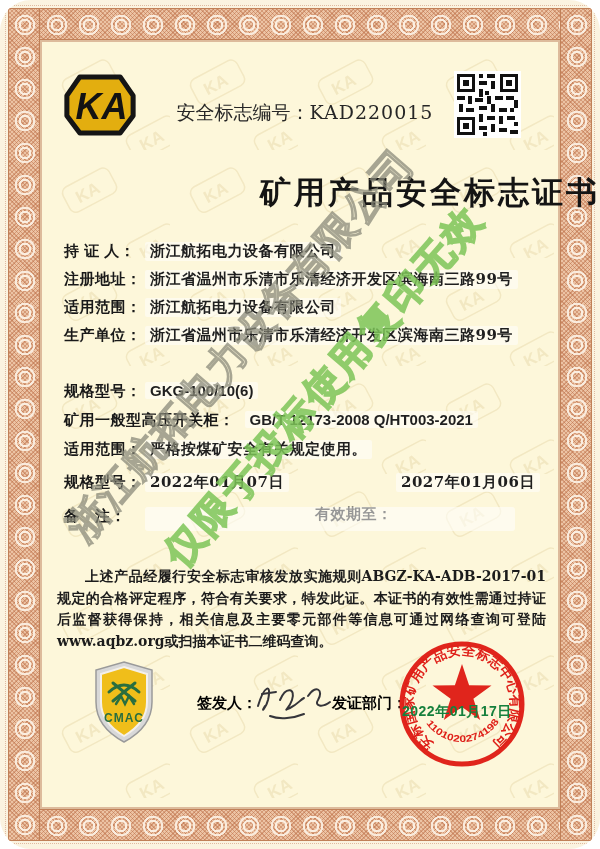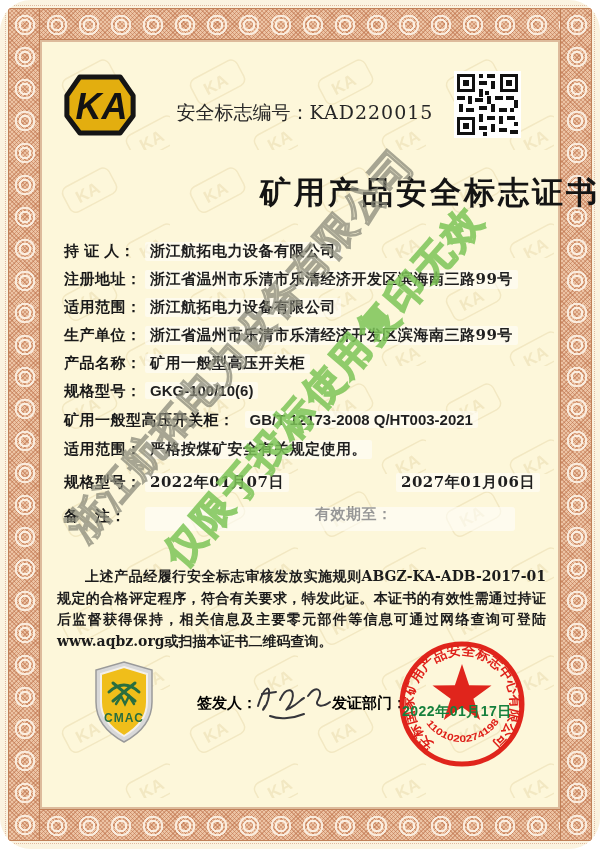--- a/index.html
+++ b/index.html
@@ -153,24 +153,20 @@
     <span class="fvalue">浙江省温州市乐清市乐清经济开发区滨海南三路99号</span>
   </div>
   <div class="row" style="top:298px">
     <span class="flabel">适用范围：</span>
     <span class="fvalue">浙江航拓电力设备有限公司</span>
   </div>
   <div class="row" style="top:326px">
     <span class="flabel">生产单位：</span>
     <span class="fvalue">浙江省温州市乐清市乐清经济开发区滨海南三路99号</span>
   </div>
-  <div class="row" style="top:354px">
-    <span class="flabel">产品名称：</span>
-    <span class="fvalue">矿用一般型高压开关柜</span>
-  </div>
   <div class="row" style="top:382px">
     <span class="flabel">规格型号：</span>
     <span class="fvalue sansval">GKG-100/10(6)</span>
   </div>
   <div class="row widelabel" style="top:411px">
     <span class="flabel">矿用一般型高压开关柜：</span>
     <span class="fvalue sansval">GB/T 12173-2008 Q/HT003-2021</span>
   </div>
   <div class="row" style="top:440px">
     <span class="flabel">适用范围：</span>

